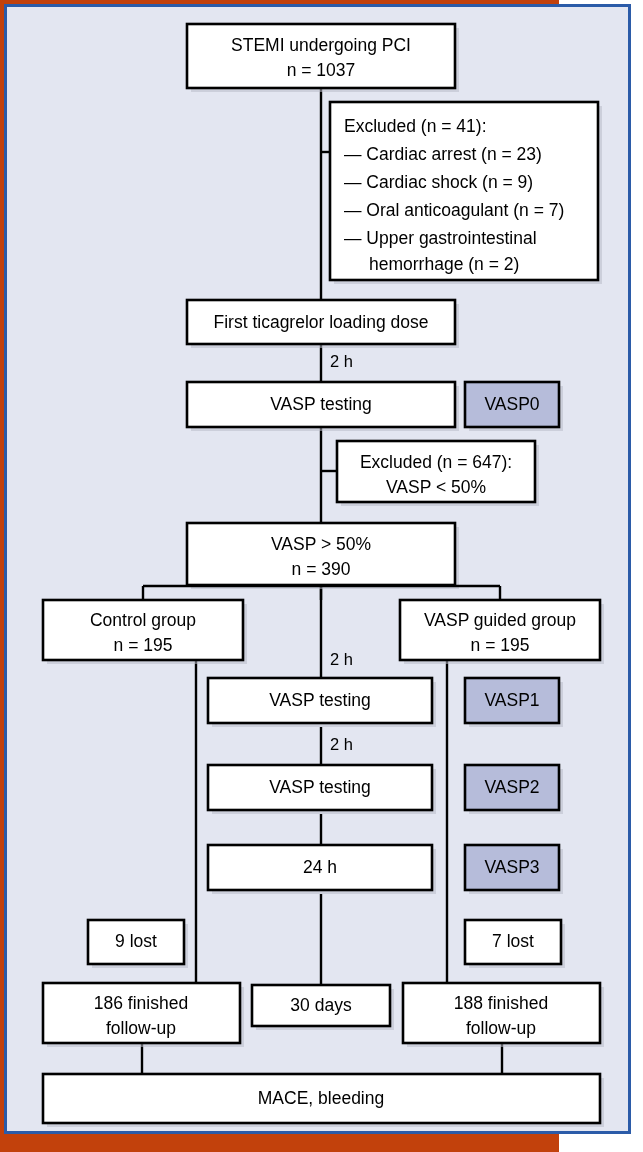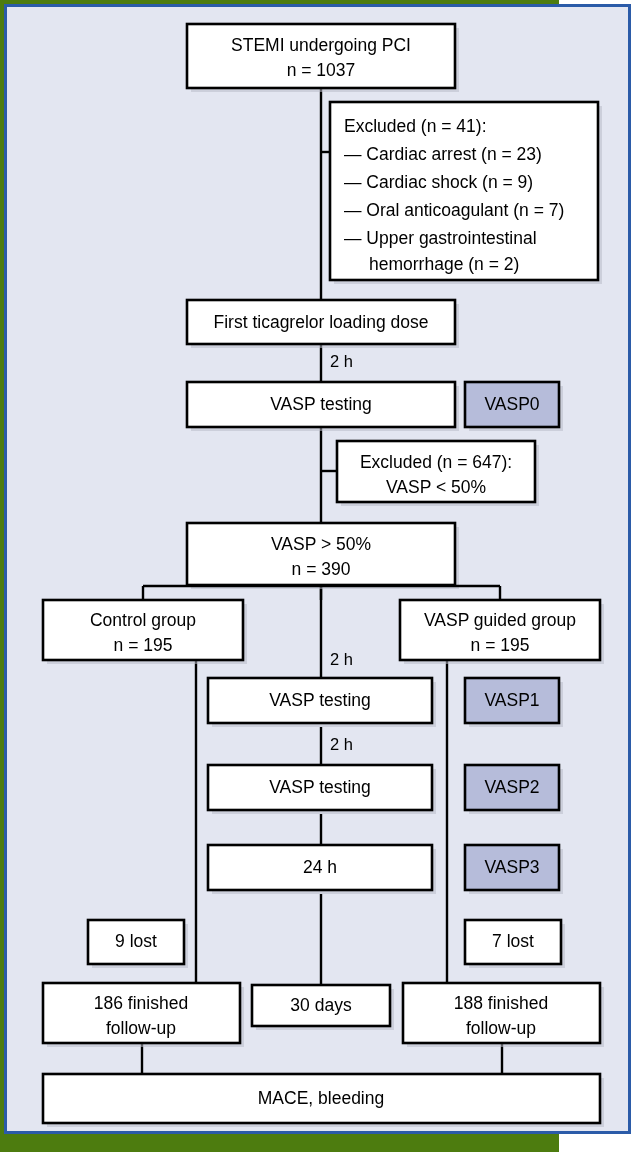--- a/index.html
+++ b/index.html
@@ -4,21 +4,21 @@
 <style>
   html, body {
     margin: 0;
     padding: 0;
     background: #ffffff;
   }
   #figure {
     position: relative;
     width: 559px;
     height: 1152px;
-    background: #4d7c0f;
+    background: #c2410c;
     font-family: "Liberation Sans", sans-serif;
   }
   #frame {
     position: absolute;
     left: 4px;
     top: 4px;
     width: 627px;
     height: 1130px;
     box-sizing: border-box;
     border: 3px solid #2b5ba8;

